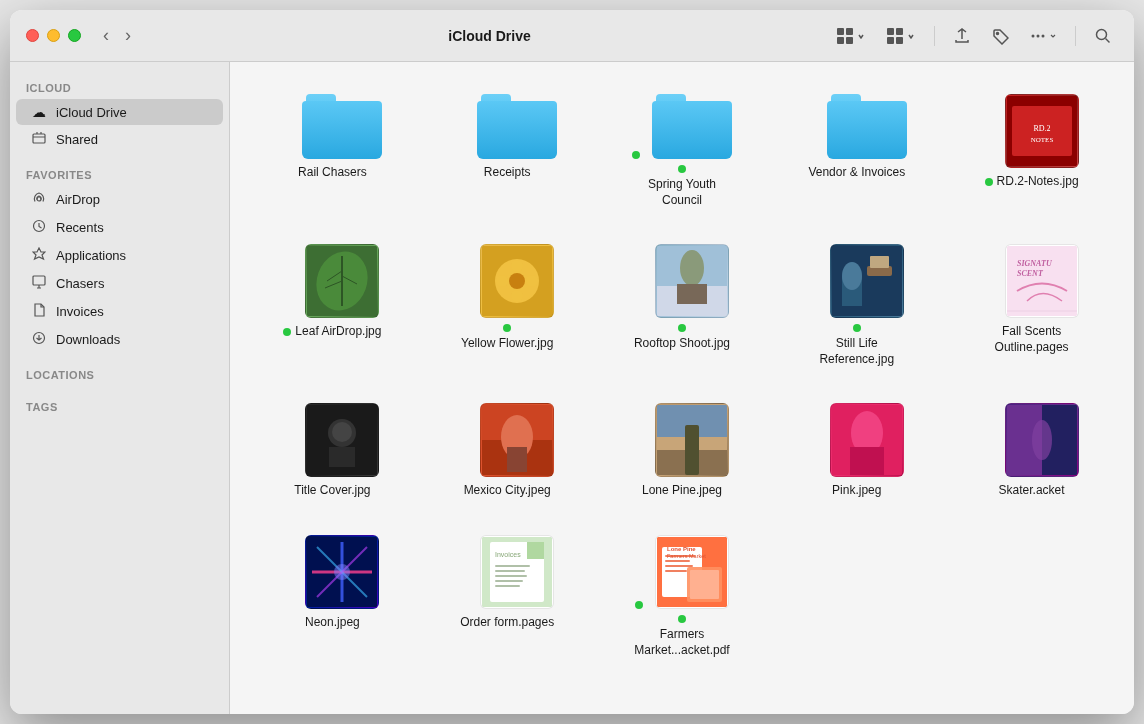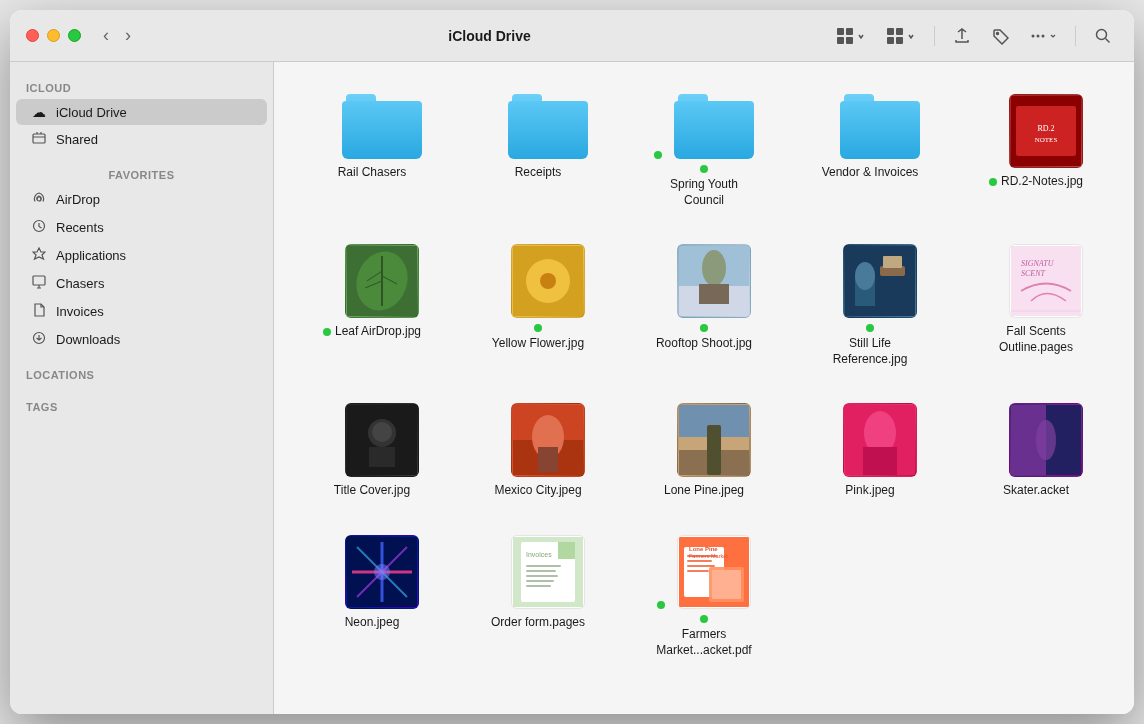--- a/index.html
+++ b/index.html
@@ -89,21 +89,21 @@
       height: 20px;
       background: #ccc;
       margin: 0 4px;
     }
     .content {
       display: flex;
       flex: 1;
       overflow: hidden;
     }
     .sidebar {
-      width: 264px;
+      width: 220px;
       background: #e8e8e8;
       border-right: 1px solid #ccc;
       padding: 12px 0;
       overflow-y: auto;
       flex-shrink: 0;
     }
     .sidebar-section-header {
       font-size: 11px;
       font-weight: 700;
       color: #888;
@@ -217,20 +217,21 @@
     .img-neon { background: linear-gradient(135deg, #001050, #0020a0, #4000c0); }
     .img-rd { background: linear-gradient(135deg, #cc2222, #882222, #cc4444); }
     .order-form {
       background: linear-gradient(135deg, #c8e8c0, #b0d8a8);
     }
     .farmers-pdf {
       background: linear-gradient(135deg, #ff9060, #ff6030);
     }
     .fall-scents {
       background: linear-gradient(135deg, #f0c0d8, #e080b0);
+      font-weight: bold;
     }
     .spring-youth-folder .folder-body {
       background: linear-gradient(180deg, #5bc8f5 0%, #29a8e0 100%);
     }
     .spring-dot {
       position: absolute;
       bottom: -2px;
       left: -2px;
       width: 12px;
       height: 12px;
@@ -327,21 +328,21 @@
       <div class="sidebar-item">
         <span class="sidebar-icon">
           <svg width="14" height="14" viewBox="0 0 14 14" fill="none" stroke="#555" stroke-width="1.2">
             <rect x="1" y="3" width="12" height="9" rx="1"></rect>
             <path d="M1 6h12M5 3V1M9 3V1"></path>
           </svg>
         </span>
         <span class="sidebar-label">Shared</span>
       </div>
 
-      <div class="sidebar-section-header" style="margin-top:8px;text-align:center;">Favorites</div>
+      <div class="sidebar-section-header" style="margin-top:8px;">Favorites</div>
 
       <div class="sidebar-item">
         <span class="sidebar-icon">
           <svg width="14" height="14" viewBox="0 0 14 14" fill="none" stroke="#555" stroke-width="1.2">
             <circle cx="7" cy="8" r="2"></circle>
             <path d="M3 10.5A6 6 0 017 2a6 6 0 014 8.5"></path>
             <path d="M5 8.5A3 3 0 017 5a3 3 0 012 3.5"></path>
           </svg>
         </span>
         <span class="sidebar-label">AirDrop</span>

